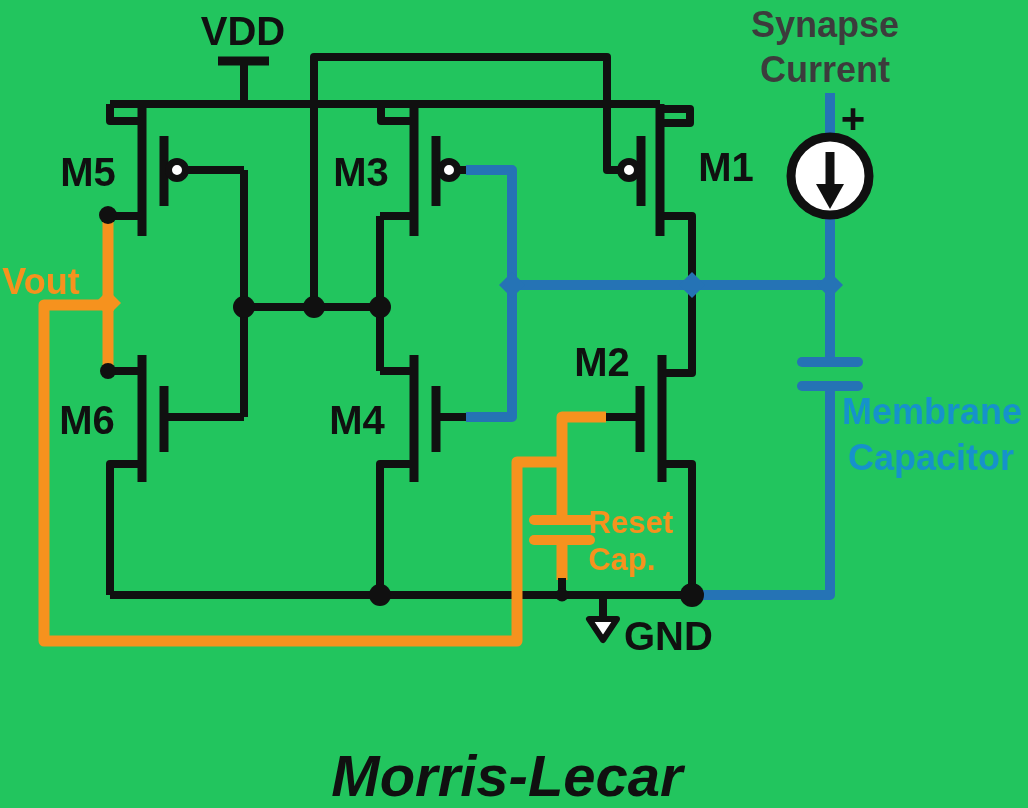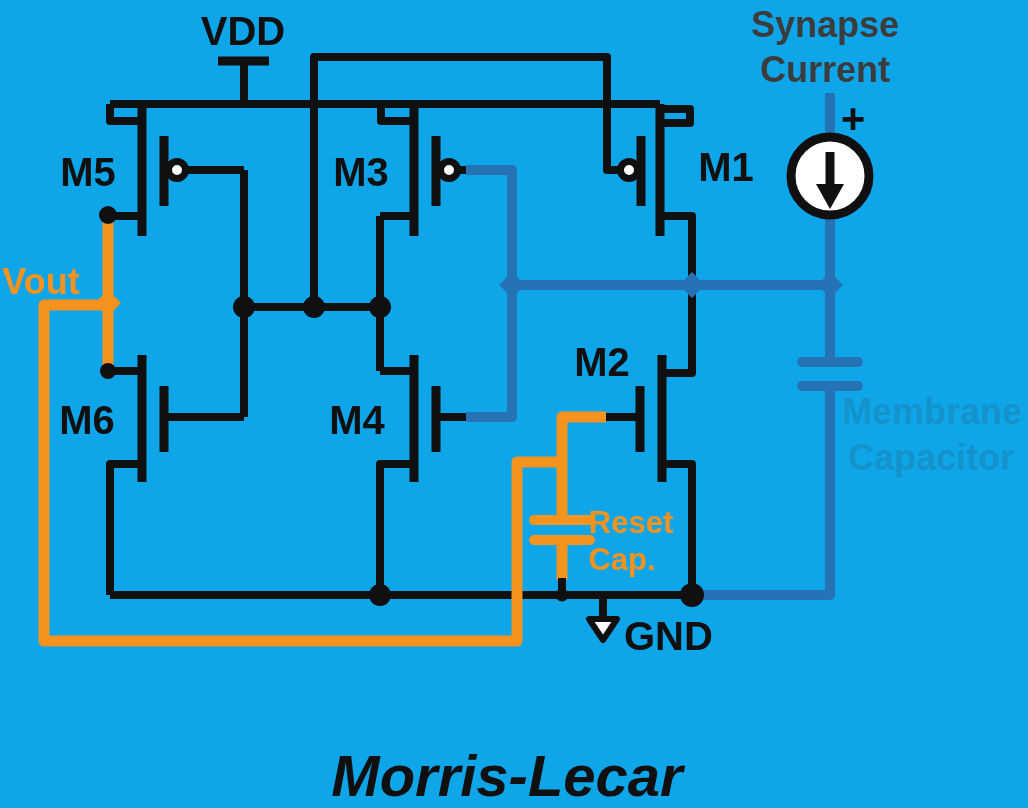--- a/index.html
+++ b/index.html
@@ -3,21 +3,21 @@
 <meta charset="utf-8">
 <style>
   :root{
     --wire:#101010;
     --orange:#F6921E;
     --blue:#2573B5;
     --membrane_text:#1692CB;
     --synapse_text:#3C3C3C;
   }
   html,body{margin:0;padding:0;background:#ffffff;}
-  .stage{position:relative;width:1028px;height:808px;background:#0ea5e9;overflow:hidden;}
+  .stage{position:relative;width:1028px;height:808px;background:#22c55e;overflow:hidden;}
   svg{display:block;width:1028px;height:808px;}
   text{font-family:"Liberation Sans","DejaVu Sans",sans-serif;font-weight:bold;fill:var(--wire);}
   .t-orange{fill:var(--orange);}
   .t-blue{fill:var(--membrane_text);}
   .t-gray{fill:var(--synapse_text);}
   .t-italic{font-style:italic;}
   .wk{stroke:var(--wire);stroke-width:8;fill:none;stroke-linejoin:round;stroke-linecap:butt;}
   .bar{stroke:var(--wire);stroke-width:9;fill:none;stroke-linecap:butt;}
   .wo{stroke:var(--orange);stroke-width:11;fill:none;stroke-linejoin:round;stroke-linecap:butt;}
   .wb{stroke:var(--blue);stroke-width:10;fill:none;stroke-linejoin:round;stroke-linecap:butt;}

